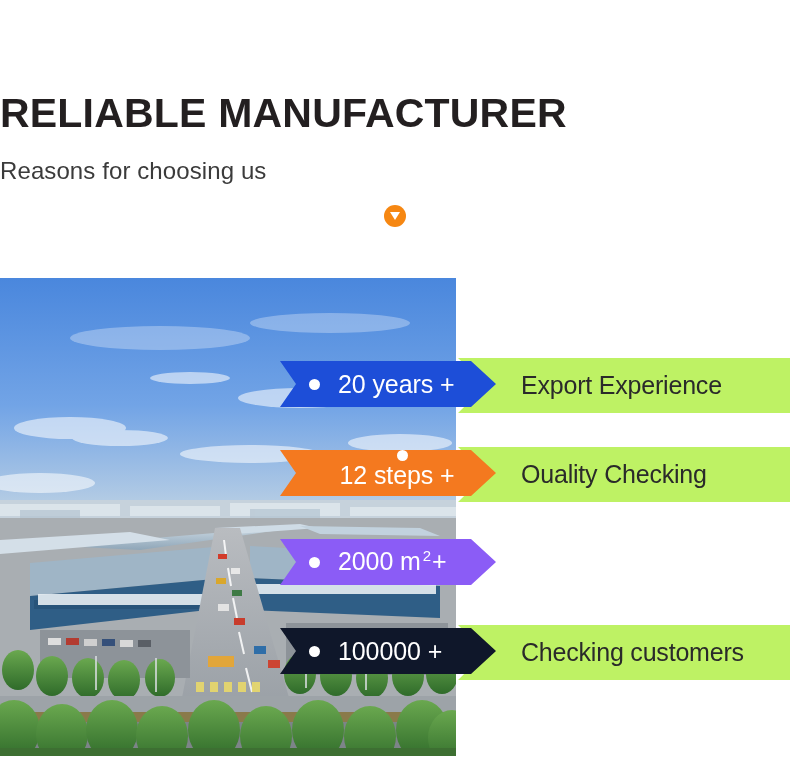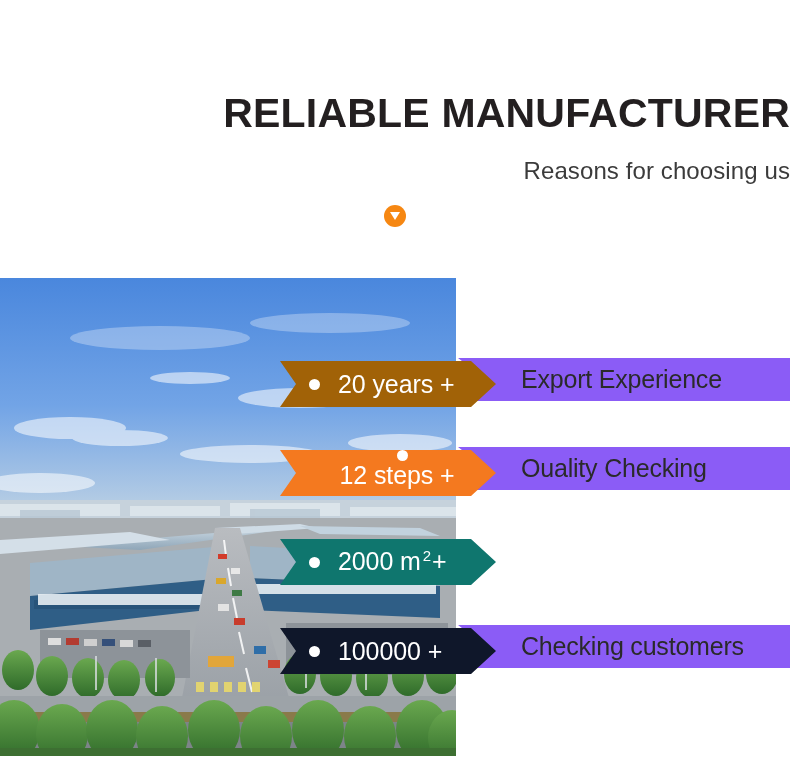--- a/index.html
+++ b/index.html
@@ -14,21 +14,21 @@
     overflow: hidden;
     font-family: "Liberation Sans", sans-serif;
     -webkit-font-smoothing: antialiased;
   }
 
   
   .header {
     position: absolute;
     top: 0; left: 0;
     width: 790px;
-    text-align: right;
+    text-align: left;
   }
   .page-title {
     margin: 0;
     padding-top: 92px;
     font-size: 41px;
     font-weight: bold;
     letter-spacing: 0.2px;
     color: #231f20;
     line-height: 1.05;
   }
@@ -81,22 +81,22 @@
   .feature-row.r2 { top: 169px; }
   .feature-row.r3 { top: 258px; }
   .feature-row.r4 { top: 347px; }
 
   
   .feature-label {
     position: absolute;
     left: 458px;
     top: 0;
     width: 332px;
-    height: 43px;
-    background: #8b5cf6;
+    height: 55px;
+    background: #bef264;
     -webkit-clip-path: polygon(0 0, 100% 0, 100% 100%, 0 100%, 28px 50%);
     clip-path: polygon(0 0, 100% 0, 100% 100%, 0 100%, 28px 50%);
     display: flex;
     align-items: center;
   }
   .feature-label-text {
     margin-left: 63px;
     font-size: 25px;
     font-weight: 400;
     color: #2a2a2a;
@@ -131,23 +131,23 @@
     white-space: nowrap;
     letter-spacing: -0.1px;
   }
   .feature-tag .tag-text sup {
     font-size: 15px;
     vertical-align: super;
     padding-left: 2px;
     padding-right: 1px;
   }
 
-  .tag-1 { left: 280px; width: 216px; background: #a16207; }
+  .tag-1 { left: 280px; width: 216px; background: #1d4ed8; }
   .tag-2 { left: 280px; width: 216px; background: #f4791f; flex-direction: column; }
-  .tag-3 { left: 280px; width: 216px; background: #0f766e; text-align: right; }
+  .tag-3 { left: 280px; width: 216px; background: #8b5cf6; text-align: right; }
   .tag-4 { left: 280px; width: 216px; background: #0f172a; }
 </style>
 </head>
 <body>
 
 <div class="header">
   <h1 class="page-title">RELIABLE MANUFACTURER</h1>
   <p class="page-subtitle">Reasons for choosing us</p>
   <div class="scroll-indicator">
     <svg width="10" height="8" viewBox="0 0 10 8">

